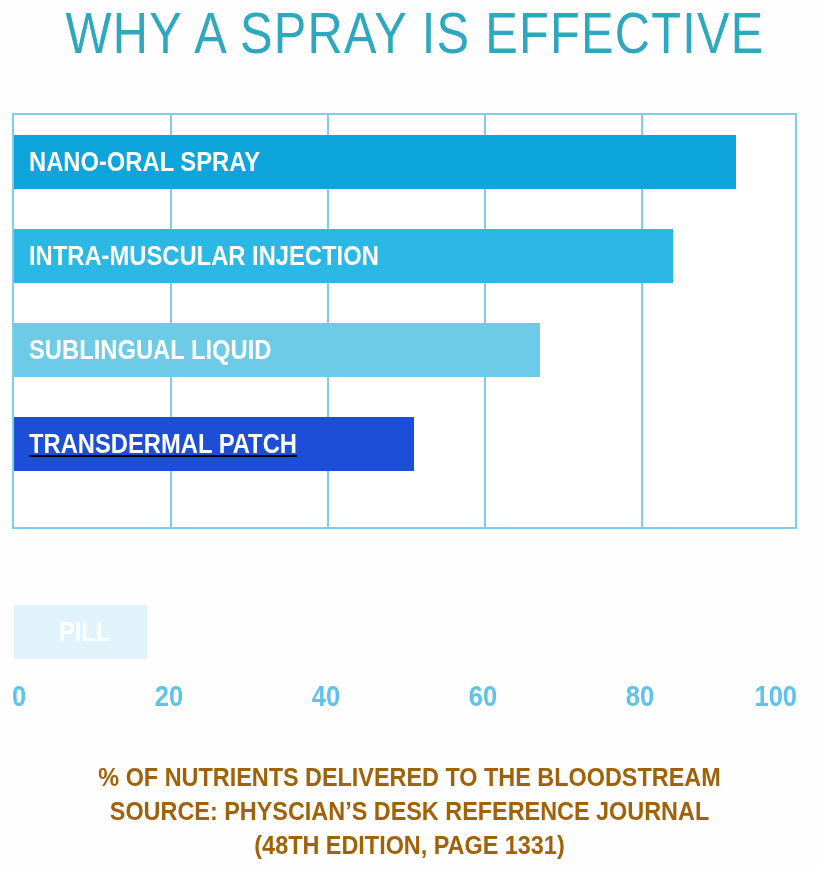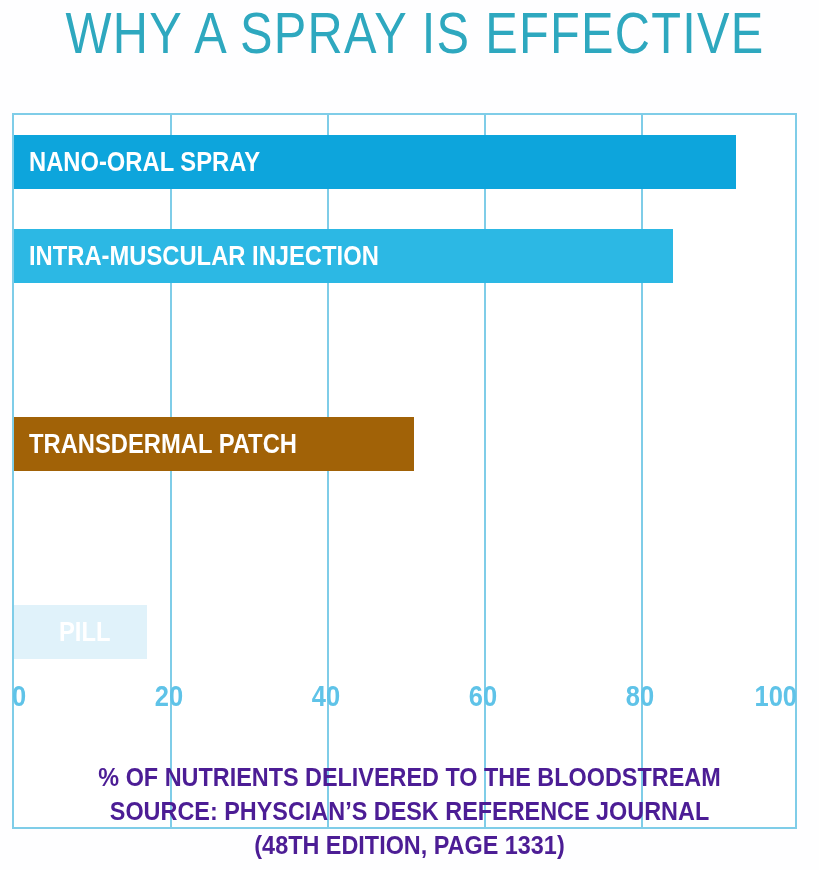--- a/index.html
+++ b/index.html
@@ -39,21 +39,21 @@
     transform-origin: center top;
     white-space: nowrap;
   }
 
   
   .plot {
     position: absolute;
     left: 12px;
     top: 113px;
     width: 785px;
-    height: 716px;
+    height: 416px;
     border: 2px solid #7FCDE8;
     box-sizing: border-box;
     background: #ffffff;
   }
 
   .gridlines {
     position: absolute;
     left: 0;
     top: 0;
     width: 100%;
@@ -129,21 +129,21 @@
   .xtick.mid   { transform-origin: center center; }
   .xtick.last  { transform-origin: right center; }
 
   
   .caption {
     position: absolute;
     left: 0;
     top: 760px;
     width: 819px;
     text-align: center;
-    color: #4c1d95;
+    color: #a16207;
     font-family: "Liberation Sans", sans-serif;
     font-size: 26px;
     font-weight: bold;
     line-height: 34px;
     letter-spacing: 0px;
   }
   .caption-line {
     display: block;
     transform: scaleX(0.9);
     white-space: nowrap;
@@ -167,22 +167,27 @@
         <div class="bar-row" style="top: 20px;">
           <div class="bar" style="width: 722.2px; background: rgb(13, 165, 220);">
             <span class="bar-label">NANO-ORAL SPRAY</span>
           </div>
         </div>
         <div class="bar-row" style="top: 114px;">
           <div class="bar" style="width: 659.4px; background: rgb(44, 184, 228);">
             <span class="bar-label">INTRA-MUSCULAR INJECTION</span>
           </div>
         </div>
+        <div class="bar-row" style="top: 208px;">
+          <div class="bar" style="width: 525.95px; background: rgb(109, 203, 232);">
+            <span class="bar-label">SUBLINGUAL LIQUID</span>
+          </div>
+        </div>
         <div class="bar-row" style="top: 302px;">
-          <div class="bar" style="width: 400.35px; background: #a16207;">
+          <div class="bar" style="width: 400.35px; background: #1d4ed8; text-decoration: underline;">
             <span class="bar-label">TRANSDERMAL PATCH</span>
           </div>
         </div>
         <div class="bar-row" style="top: 490px;">
           <div class="bar" style="width: 133.45px; background: rgb(224, 242, 250); padding-left: 45px;">
             <span class="bar-label">PILL</span>
           </div>
         </div>
       </div>
   </div>

